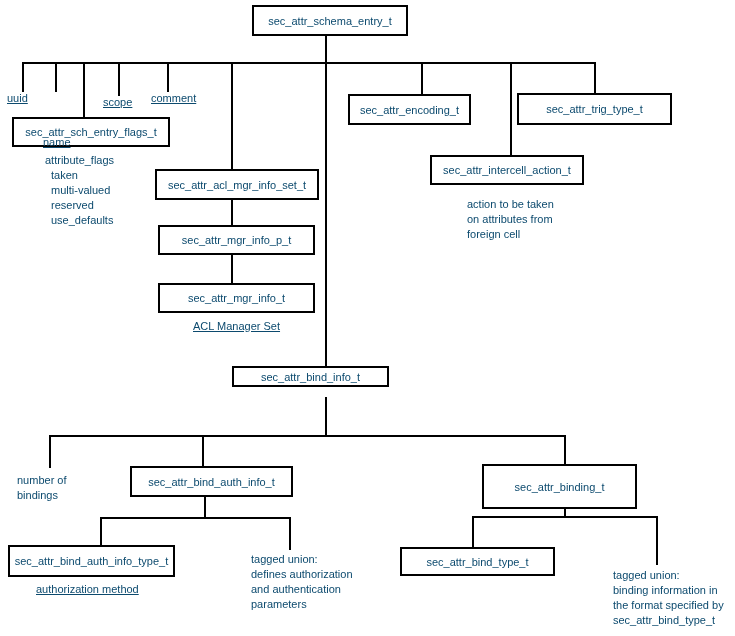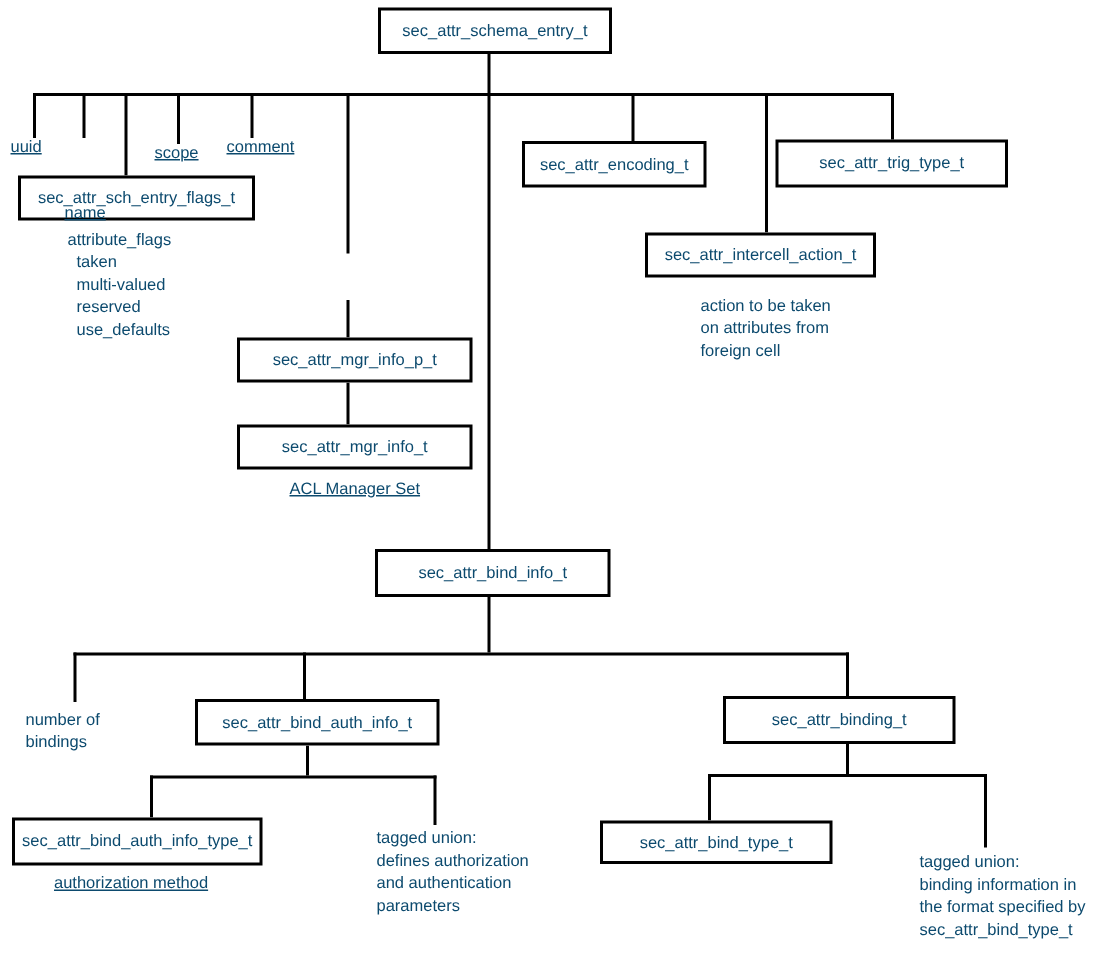--- a/index.html
+++ b/index.html
@@ -75,28 +75,29 @@
   <div class="ln" style="left:100px;top:517px;width:191px;height:2px;"></div>
   <div class="ln" style="left:100px;top:517px;width:2px;height:28px;"></div>
   <div class="ln" style="left:289px;top:517px;width:2px;height:33px;"></div>
   <div class="ln" style="left:564px;top:496px;width:2px;height:20px;"></div>
   <div class="ln" style="left:472px;top:516px;width:186px;height:2px;"></div>
   <div class="ln" style="left:472px;top:516px;width:2px;height:31px;"></div>
   <div class="ln" style="left:656px;top:516px;width:2px;height:49px;"></div>
 
   <div class="node" style="left:252px;top:5px;width:156px;height:31px;">sec_attr_schema_entry_t</div>
   <div class="node" style="left:12px;top:117px;width:158px;height:30px;text-align:center;">sec_attr_sch_entry_flags_t</div>
+  <div class="node" style="left:155px;top:169px;width:164px;height:31px;">sec_attr_acl_mgr_info_set_t</div>
   <div class="node" style="left:158px;top:225px;width:157px;height:30px;">sec_attr_mgr_info_p_t</div>
   <div class="node" style="left:158px;top:283px;width:157px;height:30px;">sec_attr_mgr_info_t</div>
   <div class="node" style="left:348px;top:94px;width:123px;height:31px;">sec_attr_encoding_t</div>
   <div class="node" style="left:517px;top:93px;width:155px;height:32px;">sec_attr_trig_type_t</div>
   <div class="node" style="left:430px;top:155px;width:154px;height:30px;">sec_attr_intercell_action_t</div>
-  <div class="node" style="left:250px;top:366px;width:157px;height:32px;">sec_attr_bind_info_t</div>
+  <div class="node" style="left:232px;top:366px;width:157px;height:21px;">sec_attr_bind_info_t</div>
   <div class="node" style="left:130px;top:466px;width:163px;height:31px;">sec_attr_bind_auth_info_t</div>
-  <div class="node" style="left:482px;top:464px;width:155px;height:32px;">sec_attr_binding_t</div>
+  <div class="node" style="left:482px;top:464px;width:155px;height:45px;">sec_attr_binding_t</div>
   <div class="node" style="left:8px;top:545px;width:167px;height:32px;">sec_attr_bind_auth_info_type_t</div>
   <div class="node" style="left:400px;top:547px;width:155px;height:29px;">sec_attr_bind_type_t</div>
 
   <div class="lbl" style="left:7px;top:92px;">uuid</div>
   <div class="lbl" style="left:43px;top:92px;margin-top:44px;">name</div>
   <div class="lbl" style="left:103px;top:96px;">scope</div>
   <div class="lbl" style="left:151px;top:92px;">comment</div>
 
   <div class="note" style="left:45px;top:153px;">
     <div>attribute_flags</div>

